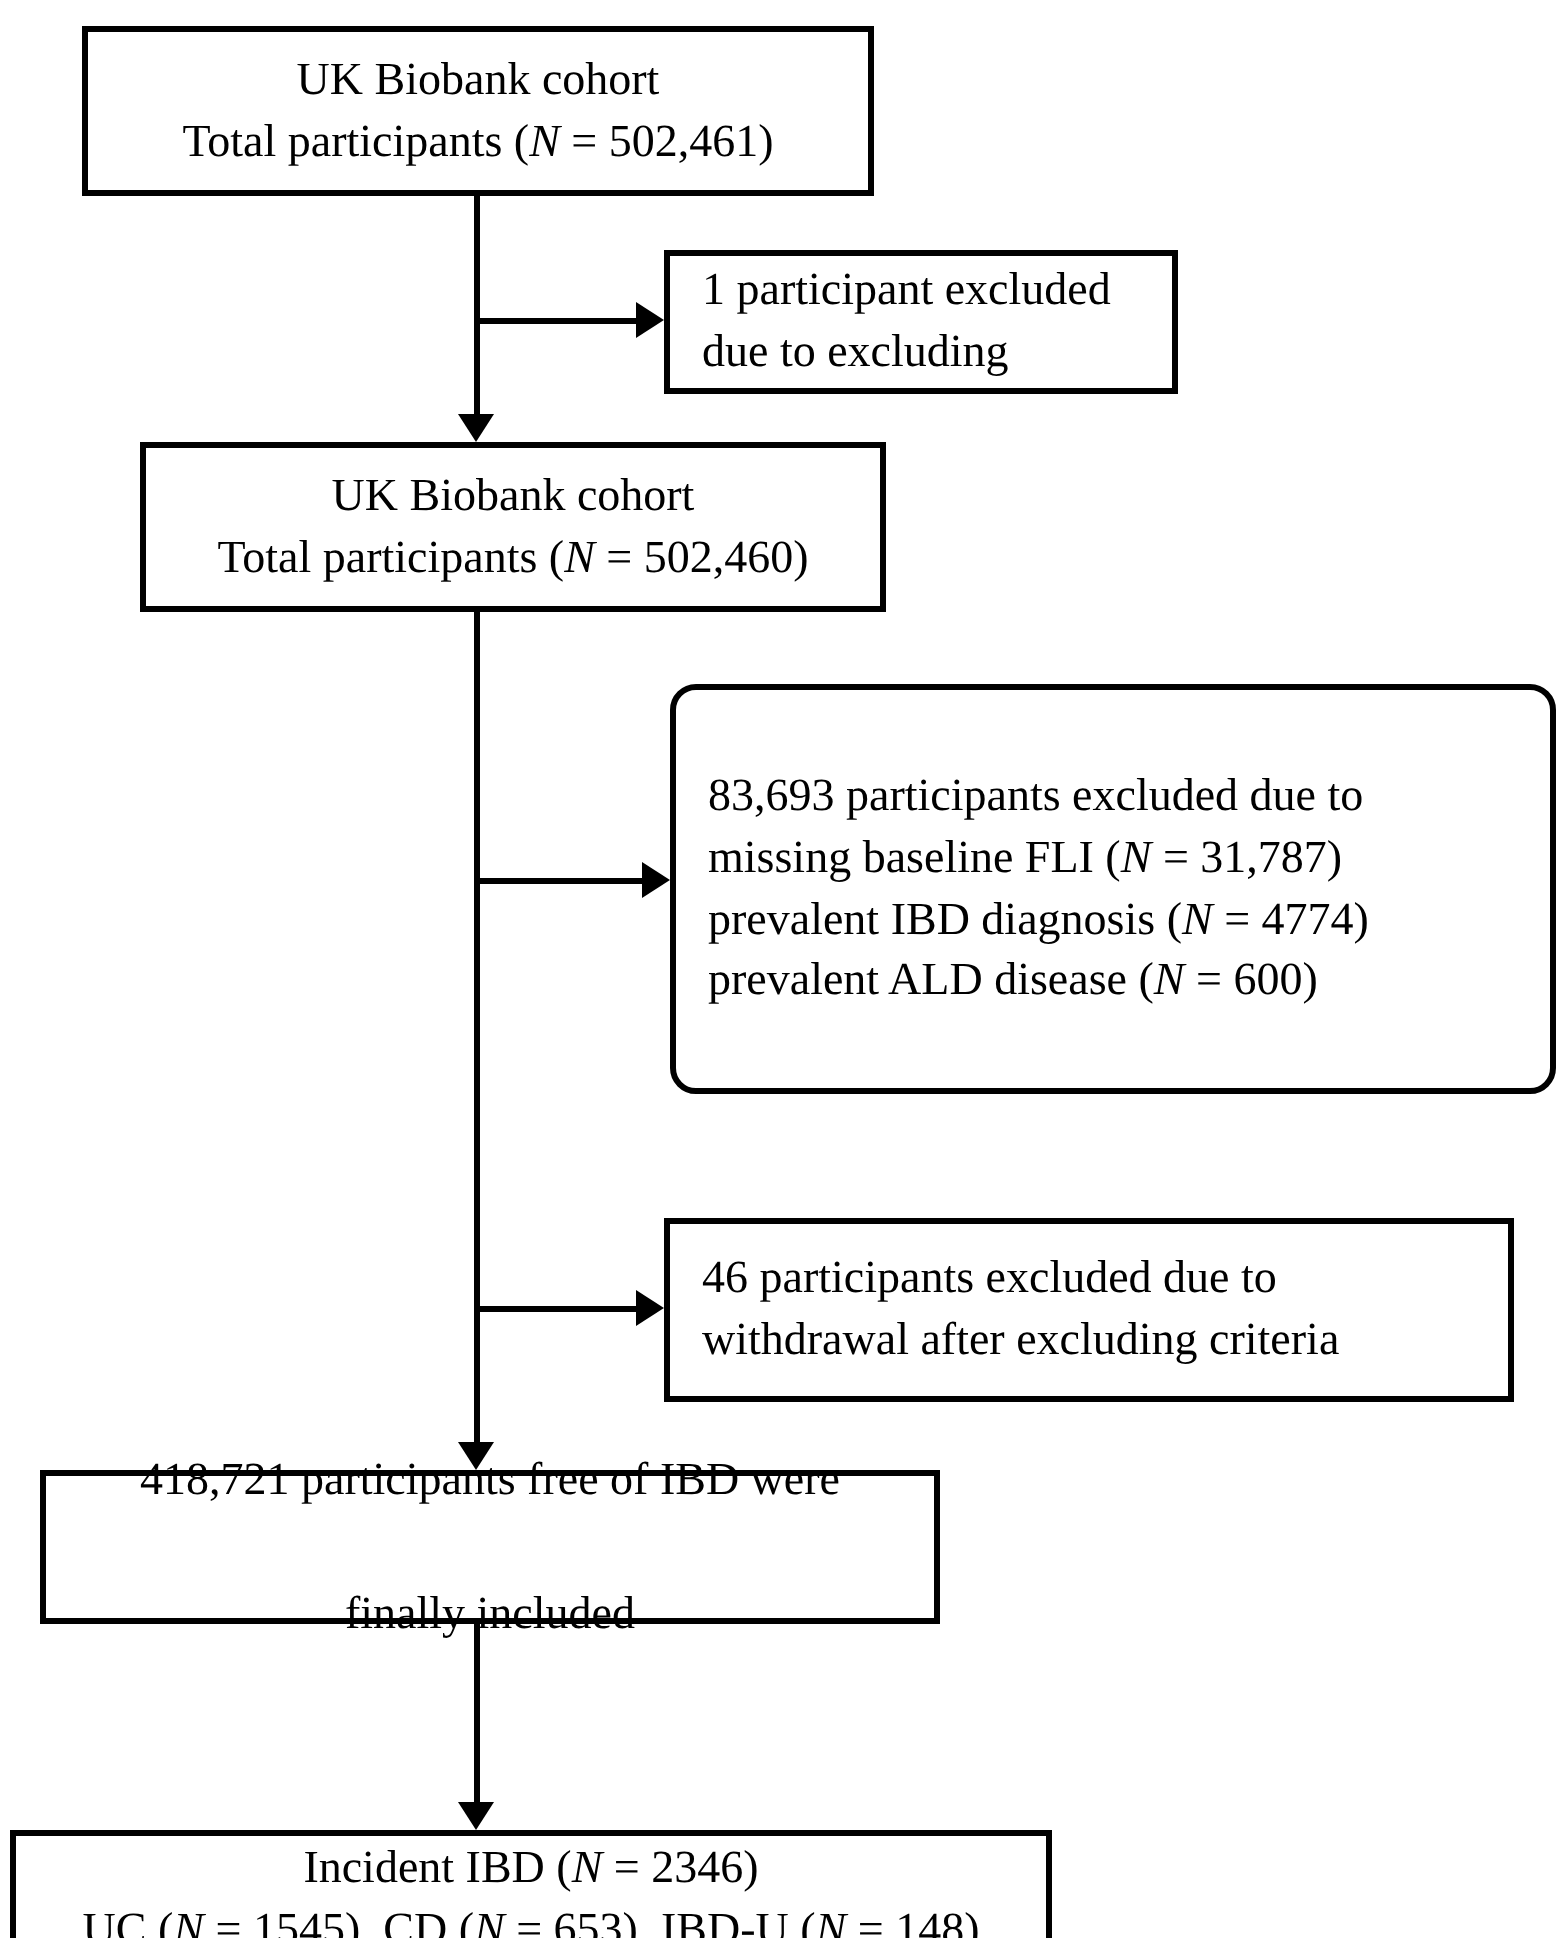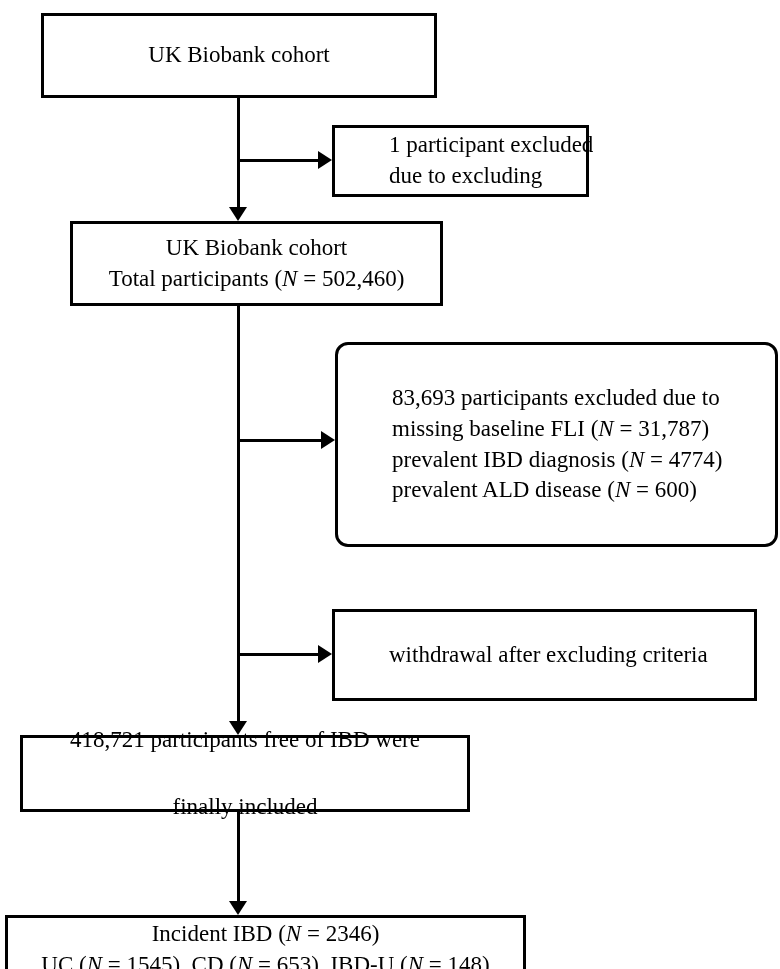--- a/index.html
+++ b/index.html
@@ -23,21 +23,21 @@
     border: 3px solid #000000;
     background: #ffffff;
     display: flex;
     flex-direction: column;
     justify-content: center;
     font-size: 23px;
     line-height: 1.33;
     z-index: 2;
   }
   .node.center { align-items: center; text-align: center; }
-  .node.left   { align-items: flex-start; text-align: left; padding-left: 38px; }
+  .node.left   { align-items: flex-start; text-align: left; }
   .node .line { display: block; white-space: nowrap; }
   .node.center .line { padding: 0 8px; }
   .node.left .line { padding-left: 16px; padding-right: 8px; }
 
   
   #node-cohort-total      { left: 41px;  top: 1px;   width: 396px; height: 85px;  }
   #node-excl-withdrawal-1 { left: 332px; top: 113px; width: 257px; height: 72px;  }
   #node-cohort-after-wd   { left: 70px;  top: 209px; width: 373px; height: 85px;  }
   #node-excl-criteria     { left: 335px; top: 330px; width: 443px; height: 205px; border-radius: 13px; }
   #node-excl-withdrawal-2 { left: 332px; top: 597px; width: 425px; height: 92px;  }
@@ -114,40 +114,42 @@
   <div class="hline" id="branch-3"></div>
   <div class="arrow-right" id="branch-3-head"></div>
 
   <div class="arrow-down" id="arrow-to-included"></div>
 
   <div class="vline" id="trunk-3"></div>
   <div class="arrow-down" id="arrow-to-incident"></div>
 
   <div class="node center" id="node-cohort-total">
     <span class="line">UK Biobank cohort</span>
+    <span class="line">Total participants (<span class="n-italic">N</span> = 502,461)</span>
   </div>
 
   <div class="node left" id="node-excl-withdrawal-1">
     <span class="line">1 participant excluded</span>
     <span class="line">due to excluding</span>
   </div>
 
   <div class="node center" id="node-cohort-after-wd">
     <span class="line">UK Biobank cohort</span>
     <span class="line">Total participants (<span class="n-italic">N</span> = 502,460)</span>
   </div>
 
   <div class="node left" id="node-excl-criteria">
     <span class="line">83,693 participants excluded due to</span>
     <span class="line">missing baseline FLI (<span class="n-italic">N</span> = 31,787)</span>
     <span class="line">prevalent IBD diagnosis (<span class="n-italic">N</span> = 4774)</span>
     <span class="line">prevalent ALD disease (<span class="n-italic">N</span> = 600)</span>
   </div>
 
   <div class="node left" id="node-excl-withdrawal-2">
+    <span class="line">46 participants excluded due to</span>
     <span class="line">withdrawal after excluding criteria</span>
   </div>
 
   <div class="node center" id="node-included">
     <span class="line">418,721 participants free of IBD were</span>
     <span class="line">finally included</span>
   </div>
 
   <div class="node center" id="node-incident">
     <span class="line">Incident IBD (<span class="n-italic">N</span> = 2346)</span>

